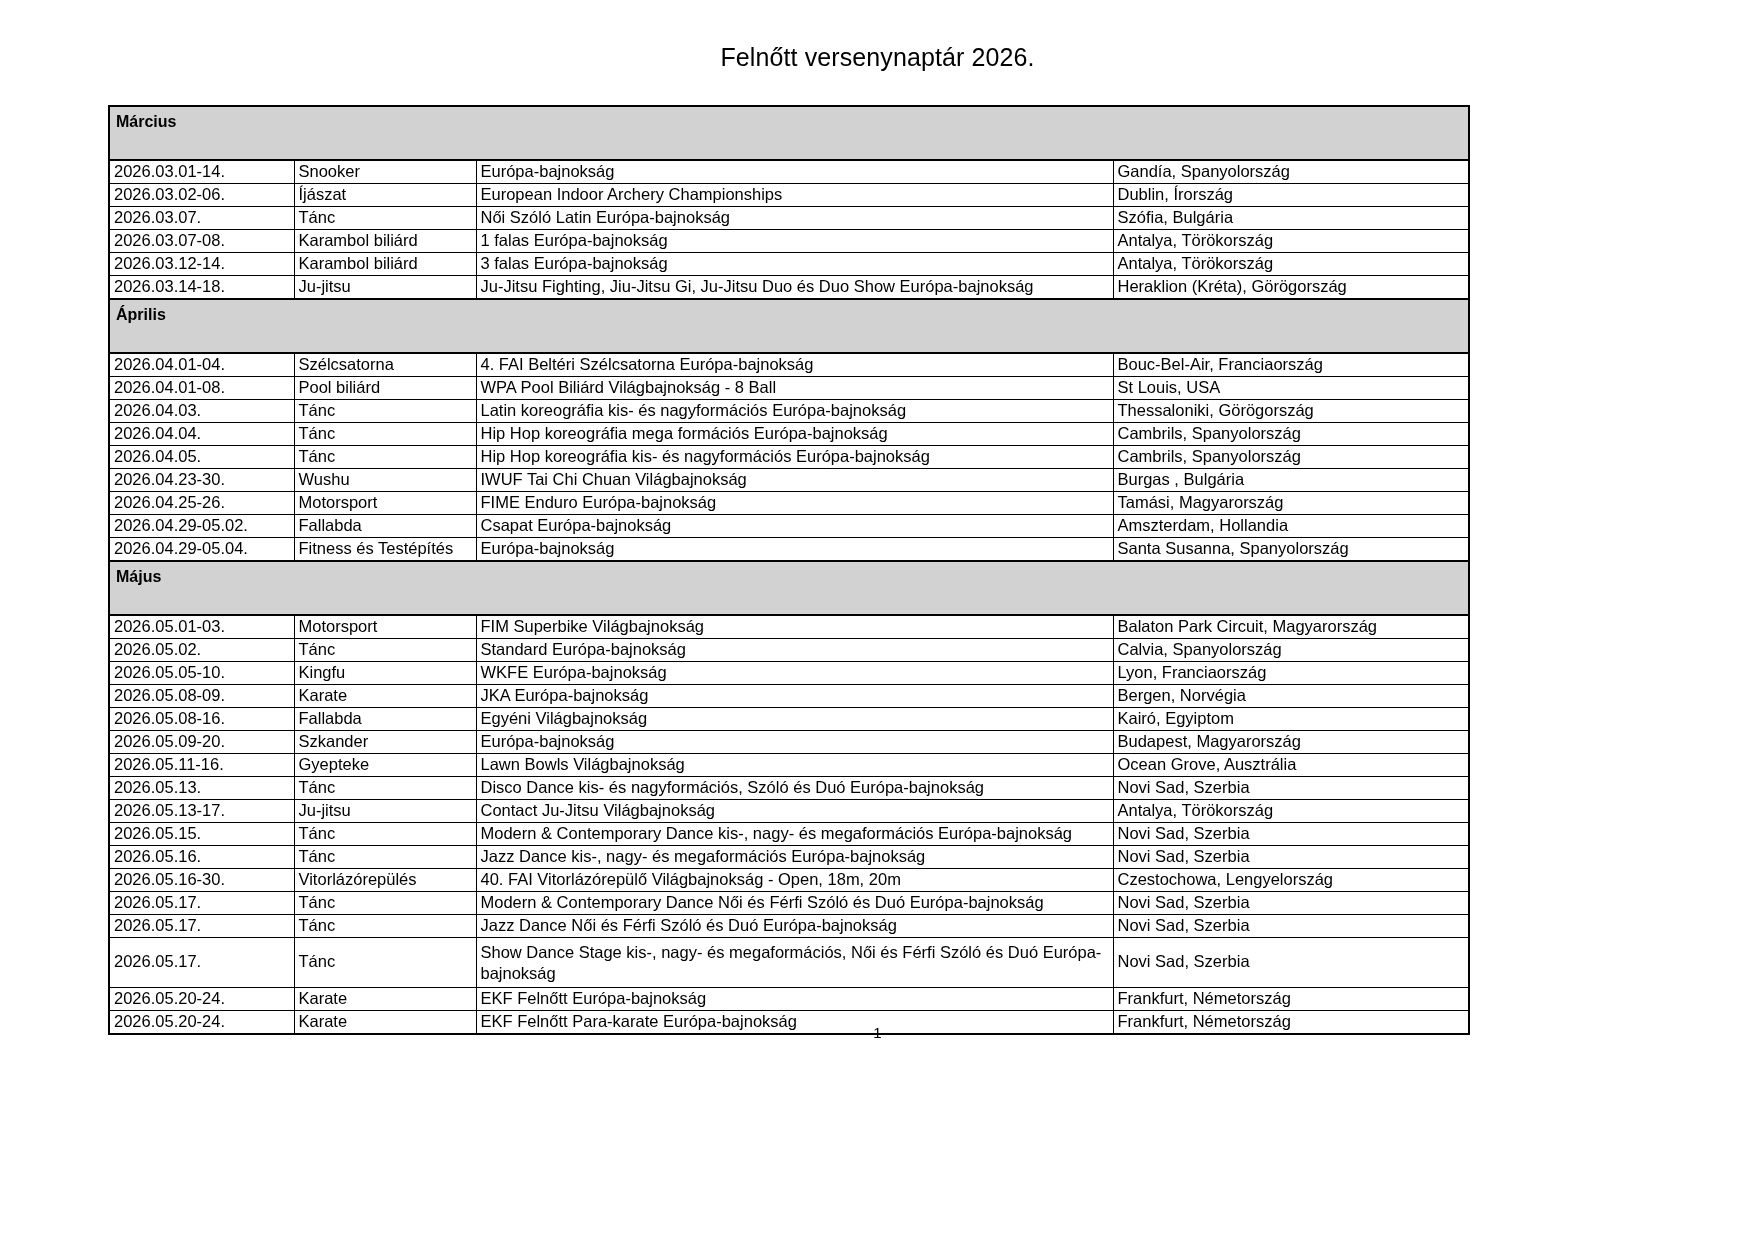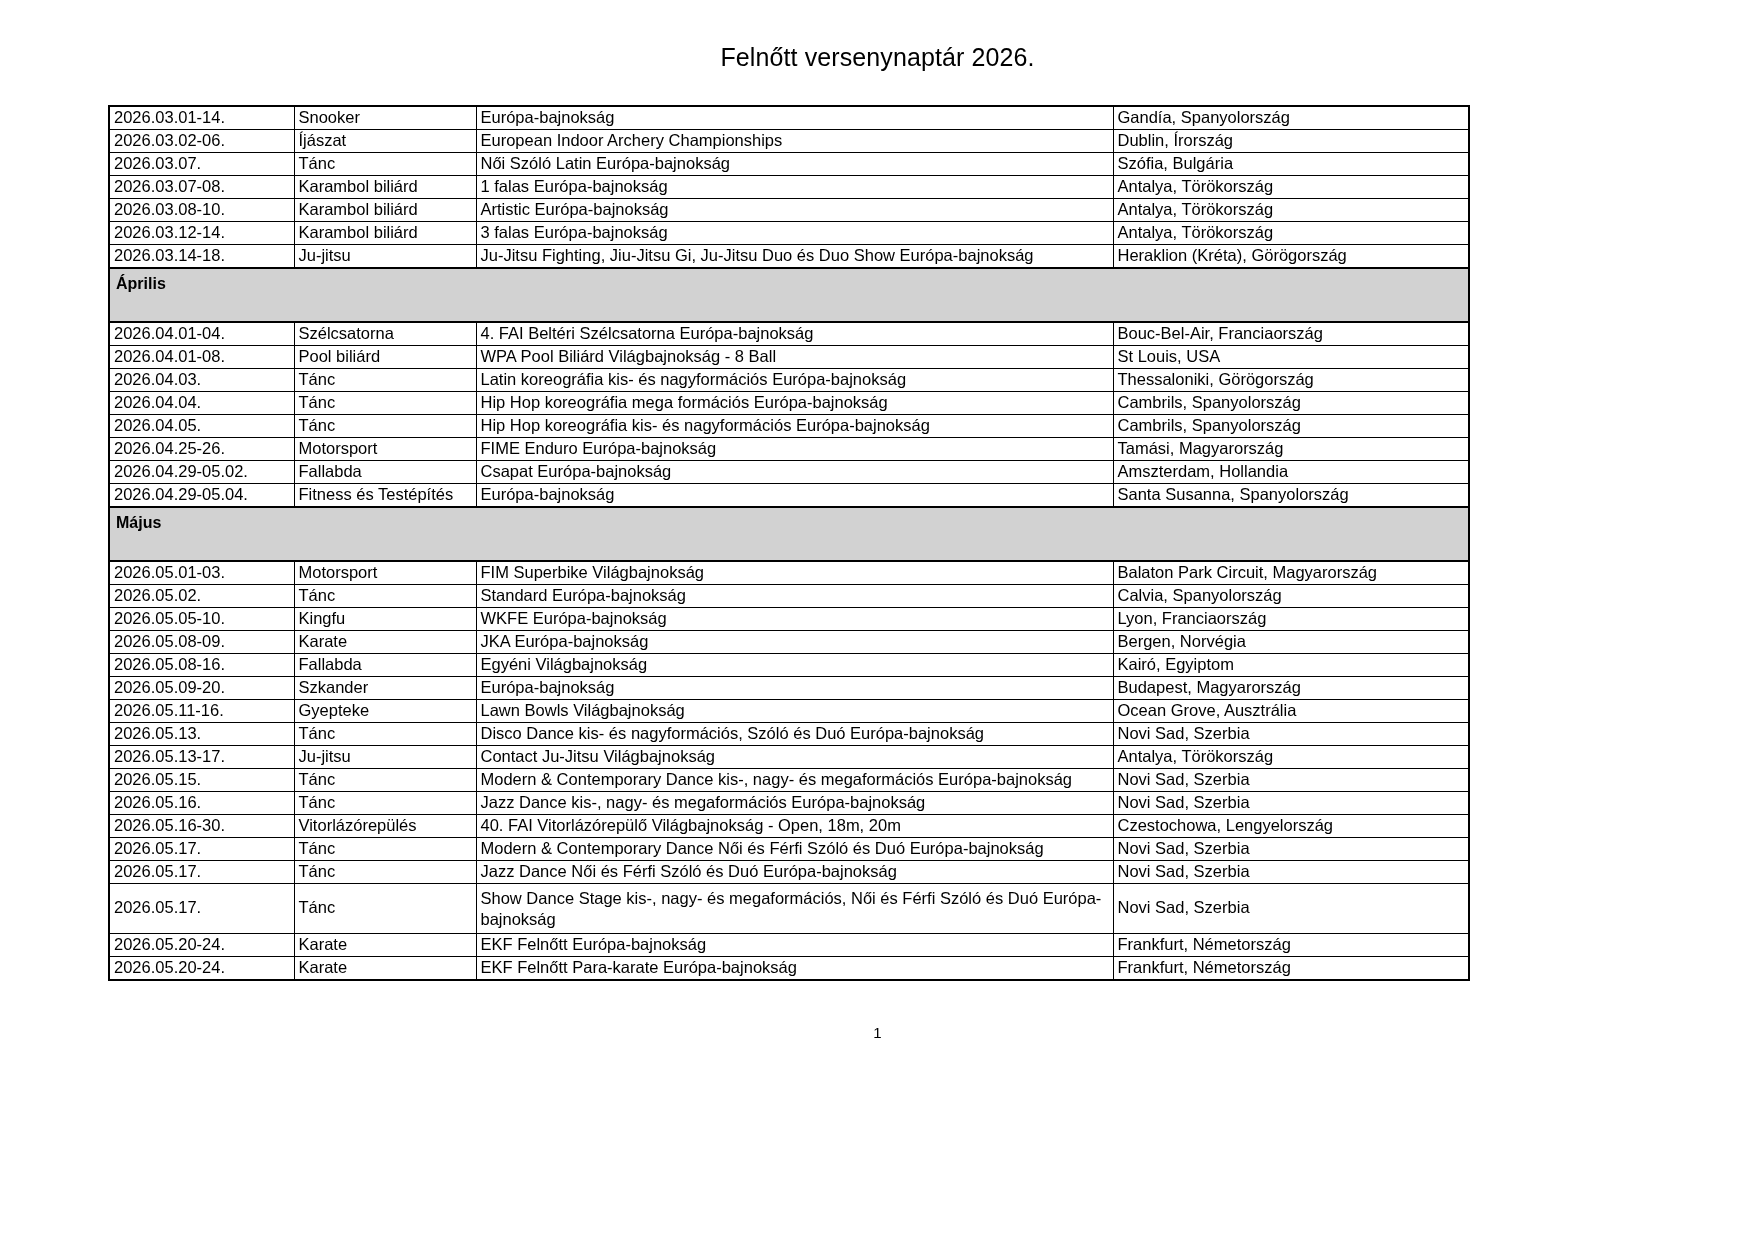--- a/index.html
+++ b/index.html
@@ -100,20 +100,23 @@
 
   <div class="table-wrap">
     <table class="calendar">
       <colgroup>
         <col class="c-date">
           <col class="c-sport">
           <col class="c-event">
           <col class="c-place">
       </colgroup>
       <tbody id="calendar-body">
+          <tr class="month-row">
+            <td colspan="4">Március</td>
+          </tr>
           <tr class="event-row">
             <td class="ev-date">2026.03.01-14.</td>
             <td class="ev-sport">Snooker</td>
             <td class="ev-event">Európa-bajnokság</td>
             <td class="ev-place">Gandía, Spanyolország</td>
           </tr>
           <tr class="event-row">
             <td class="ev-date">2026.03.02-06.</td>
             <td class="ev-sport">Íjászat</td>
             <td class="ev-event">European Indoor Archery Championships</td>
@@ -125,26 +128,20 @@
             <td class="ev-event">Női Szóló Latin Európa-bajnokság</td>
             <td class="ev-place">Szófia, Bulgária</td>
           </tr>
           <tr class="event-row">
             <td class="ev-date">2026.03.07-08.</td>
             <td class="ev-sport">Karambol biliárd</td>
             <td class="ev-event">1 falas Európa-bajnokság</td>
             <td class="ev-place">Antalya, Törökország</td>
           </tr>
           <tr class="event-row">
-            <td class="ev-date">2026.03.08-10.</td>
-            <td class="ev-sport">Karambol biliárd</td>
-            <td class="ev-event">Artistic Európa-bajnokság</td>
-            <td class="ev-place">Antalya, Törökország</td>
-          </tr>
-          <tr class="event-row">
             <td class="ev-date">2026.03.12-14.</td>
             <td class="ev-sport">Karambol biliárd</td>
             <td class="ev-event">3 falas Európa-bajnokság</td>
             <td class="ev-place">Antalya, Törökország</td>
           </tr>
           <tr class="event-row">
             <td class="ev-date">2026.03.14-18.</td>
             <td class="ev-sport">Ju-jitsu</td>
             <td class="ev-event">Ju-Jitsu Fighting, Jiu-Jitsu Gi, Ju-Jitsu Duo és Duo Show Európa-bajnokság</td>
             <td class="ev-place">Heraklion (Kréta), Görögország</td>
@@ -176,20 +173,26 @@
             <td class="ev-event">Hip Hop koreográfia mega formációs Európa-bajnokság</td>
             <td class="ev-place">Cambrils, Spanyolország</td>
           </tr>
           <tr class="event-row">
             <td class="ev-date">2026.04.05.</td>
             <td class="ev-sport">Tánc</td>
             <td class="ev-event">Hip Hop koreográfia kis- és nagyformációs Európa-bajnokság</td>
             <td class="ev-place">Cambrils, Spanyolország</td>
           </tr>
           <tr class="event-row">
+            <td class="ev-date">2026.04.23-30.</td>
+            <td class="ev-sport">Wushu</td>
+            <td class="ev-event">IWUF Tai Chi Chuan Világbajnokság</td>
+            <td class="ev-place">Burgas , Bulgária</td>
+          </tr>
+          <tr class="event-row">
             <td class="ev-date">2026.04.25-26.</td>
             <td class="ev-sport">Motorsport</td>
             <td class="ev-event">FIME Enduro Európa-bajnokság</td>
             <td class="ev-place">Tamási, Magyarország</td>
           </tr>
           <tr class="event-row">
             <td class="ev-date">2026.04.29-05.02.</td>
             <td class="ev-sport">Fallabda</td>
             <td class="ev-event">Csapat Európa-bajnokság</td>
             <td class="ev-place">Amszterdam, Hollandia</td>

